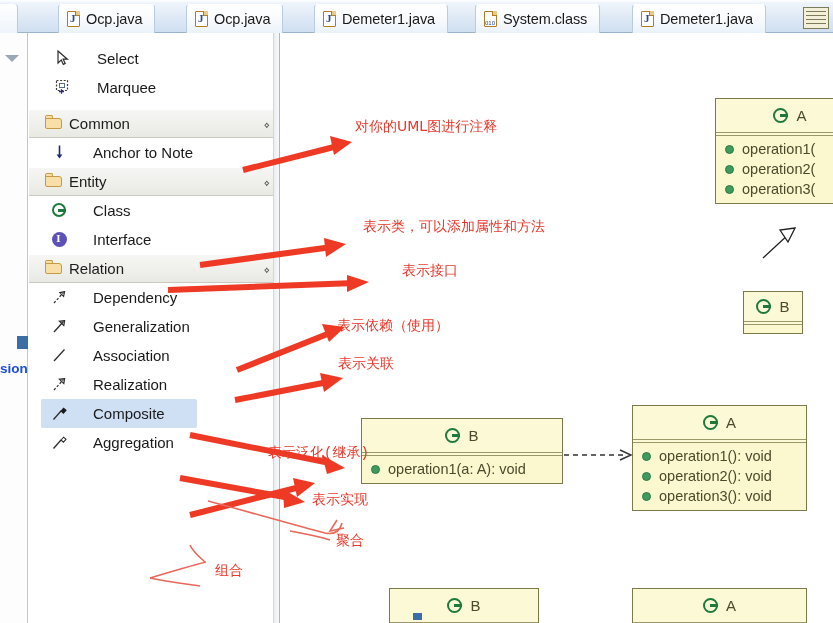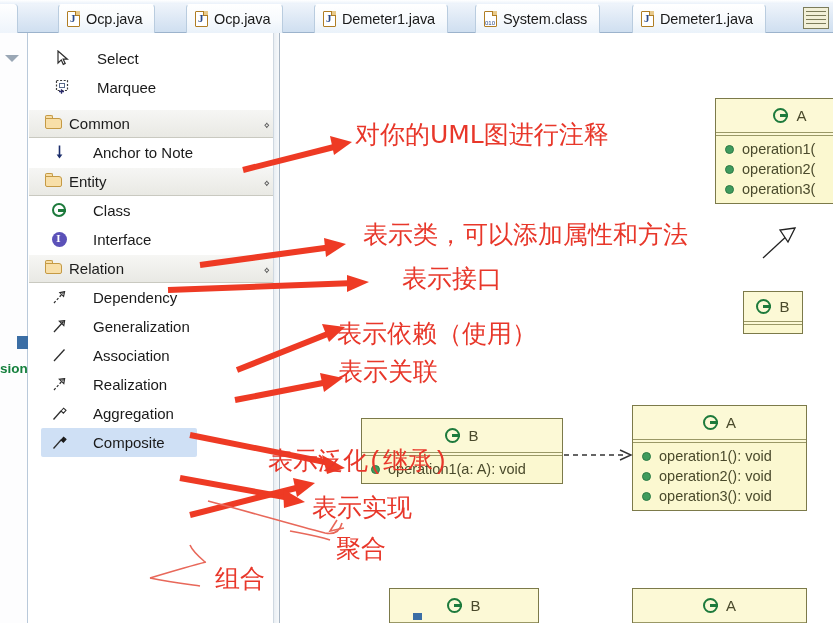--- a/index.html
+++ b/index.html
@@ -68,21 +68,21 @@
   }
   .leftstrip .tri{
     position:absolute; left:5px; top:22px; width:0; height:0;
     border-left:7px solid transparent; border-right:7px solid transparent;
     border-top:7px solid #9aa7b5;
   }
   .leftstrip .selbar{
     position:absolute; left:17px; top:303px; width:11px; height:13px; background:#3b6ea5;
   }
   .leftstrip .clip{
-    position:absolute; left:0; font-size:13.5px; color:#15803d; font-weight:bold;
+    position:absolute; left:0; font-size:13.5px; color:#1d4ed8; font-weight:bold;
     white-space:nowrap;
   }
   .leftstrip .clip.a{ top:328px; }
 
   
   .palette{
     position:absolute; left:29px; top:33px; width:251px; height:590px;
     background:#ffffff; border-right:1px solid #a9b6c4;
   }
   .pal-scroll{
@@ -178,21 +178,21 @@
     display:flex; align-items:center; gap:8px; padding:2px 6px 2px 9px;
     font-size:14.5px; color:#4a4a2c; white-space:nowrap;
   }
   .uml .dot{
     width:9px; height:9px; border-radius:50%; background:#3f9b5d;
     border:1px solid #2c7a45; flex:0 0 auto;
   }
 
   
   .ann{
-    position:absolute; color:#e8372a; font-size:25px; white-space:nowrap;
+    position:absolute; color:#e8372a; font-size:14px; white-space:nowrap;
     font-family:"DejaVu Sans","Liberation Sans",sans-serif;
   }
   .svg-layer{ position:absolute; left:0; top:0; width:833px; height:623px; pointer-events:none; }
 </style>
 </head>
 <body>
 
 <div id="root">
 
   <div class="tabbar">
@@ -372,38 +372,38 @@
     <div class="pal-item">
       <span class="pal-icon">
         <svg width="17" height="17" viewBox="0 0 17 17">
           <path d="M3 14 L12.5 3.5" stroke="#2c2c2c" stroke-width="1.2" stroke-dasharray="2.4,1.8"></path>
           <path d="M13.6 2.6 L8.4 3.3 L12.8 7.6 Z" fill="none" stroke="#2c2c2c" stroke-width="1.2"></path>
         </svg>
       </span>
       <span>Realization</span>
     </div>
 
+    <div class="pal-item sel">
+      <span class="pal-icon">
+        <svg width="17" height="17" viewBox="0 0 17 17">
+          <path d="M2.5 14.5 L10 6" stroke="#2c2c2c" stroke-width="1.3"></path>
+          <path d="M10 6 L12.6 3.2 L15 5.4 L12.4 8.2 Z" fill="#1b1b1b" stroke="#1b1b1b" stroke-width="1.1"></path>
+        </svg>
+      </span>
+      <span>Composite</span>
+    </div>
+
     <div class="pal-item">
       <span class="pal-icon">
         <svg width="17" height="17" viewBox="0 0 17 17">
           <path d="M2.5 14.5 L10 6" stroke="#2c2c2c" stroke-width="1.3"></path>
           <path d="M10 6 L12.6 3.2 L15 5.4 L12.4 8.2 Z" fill="#ffffff" stroke="#2c2c2c" stroke-width="1.1"></path>
         </svg>
       </span>
       <span>Aggregation</span>
-    </div>
-
-    <div class="pal-item sel">
-      <span class="pal-icon">
-        <svg width="17" height="17" viewBox="0 0 17 17">
-          <path d="M2.5 14.5 L10 6" stroke="#2c2c2c" stroke-width="1.3"></path>
-          <path d="M10 6 L12.6 3.2 L15 5.4 L12.4 8.2 Z" fill="#1b1b1b" stroke="#1b1b1b" stroke-width="1.1"></path>
-        </svg>
-      </span>
-      <span>Composite</span>
     </div>
 
     <div class="pal-scroll"></div>
   </div>
 
   <div class="canvas">
 
     <div class="uml" style="left:434px; top:65px; width:150px;">
       <div class="hdr">
         <span class="cico">

